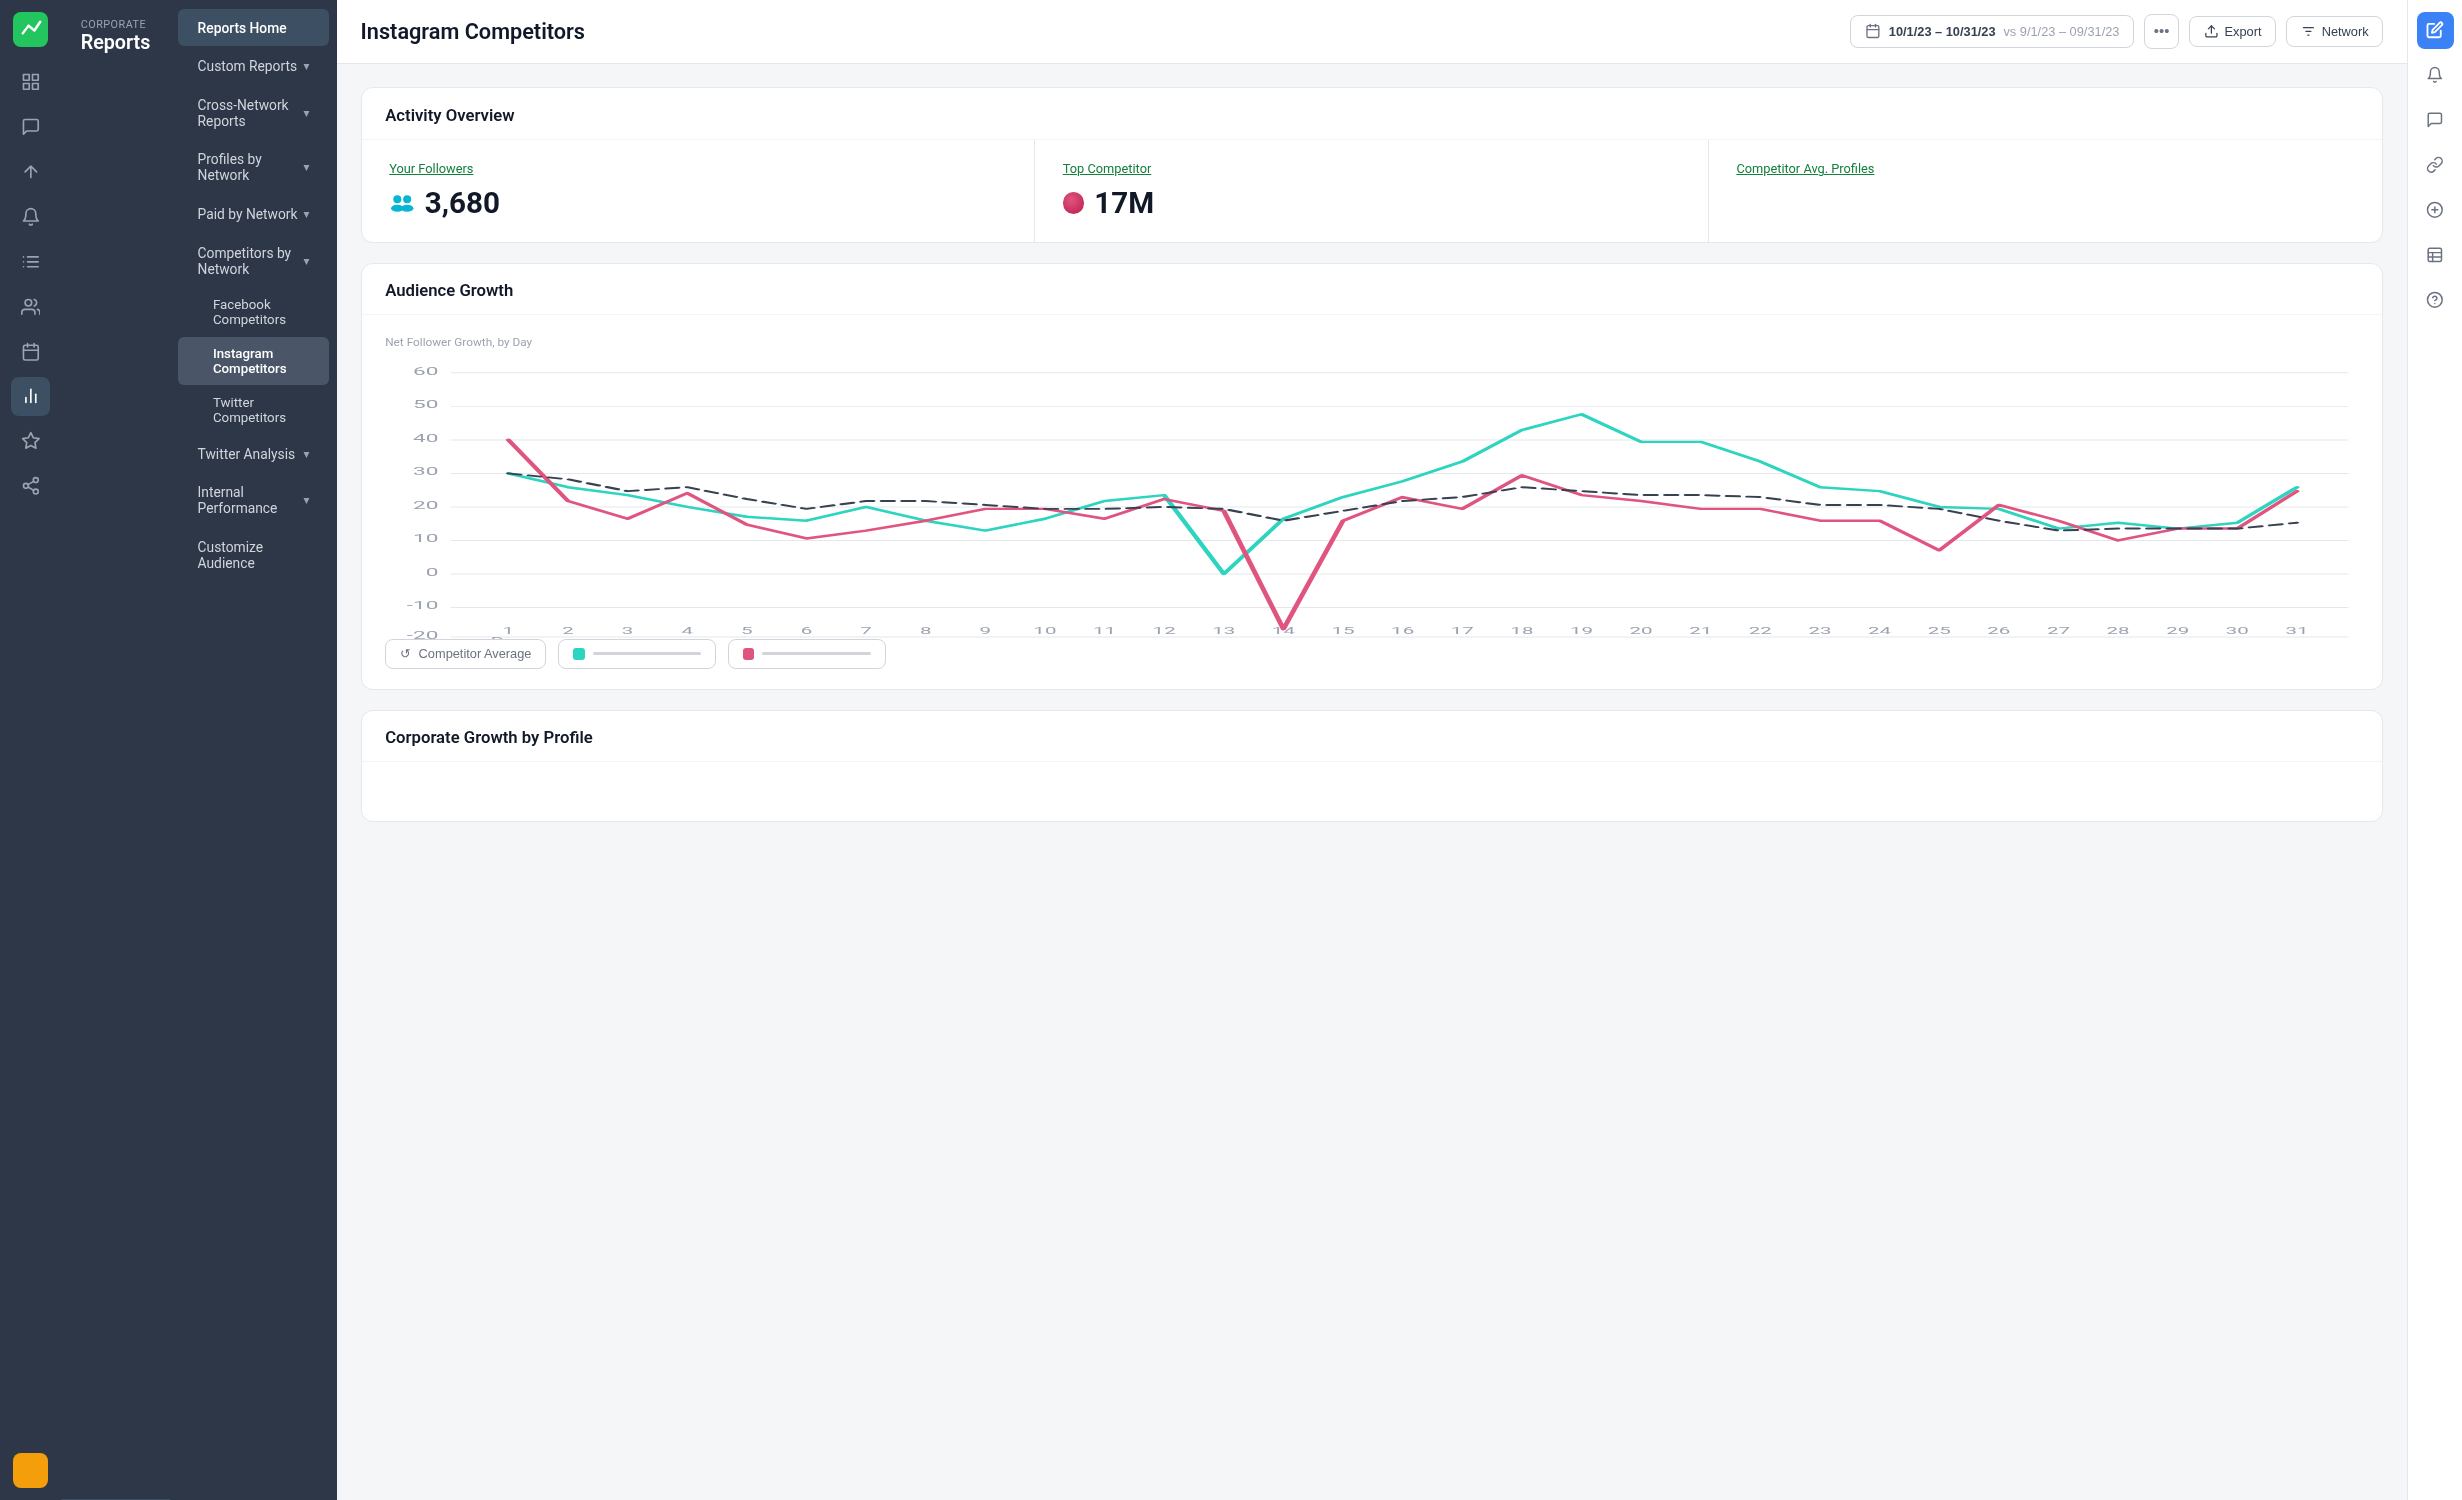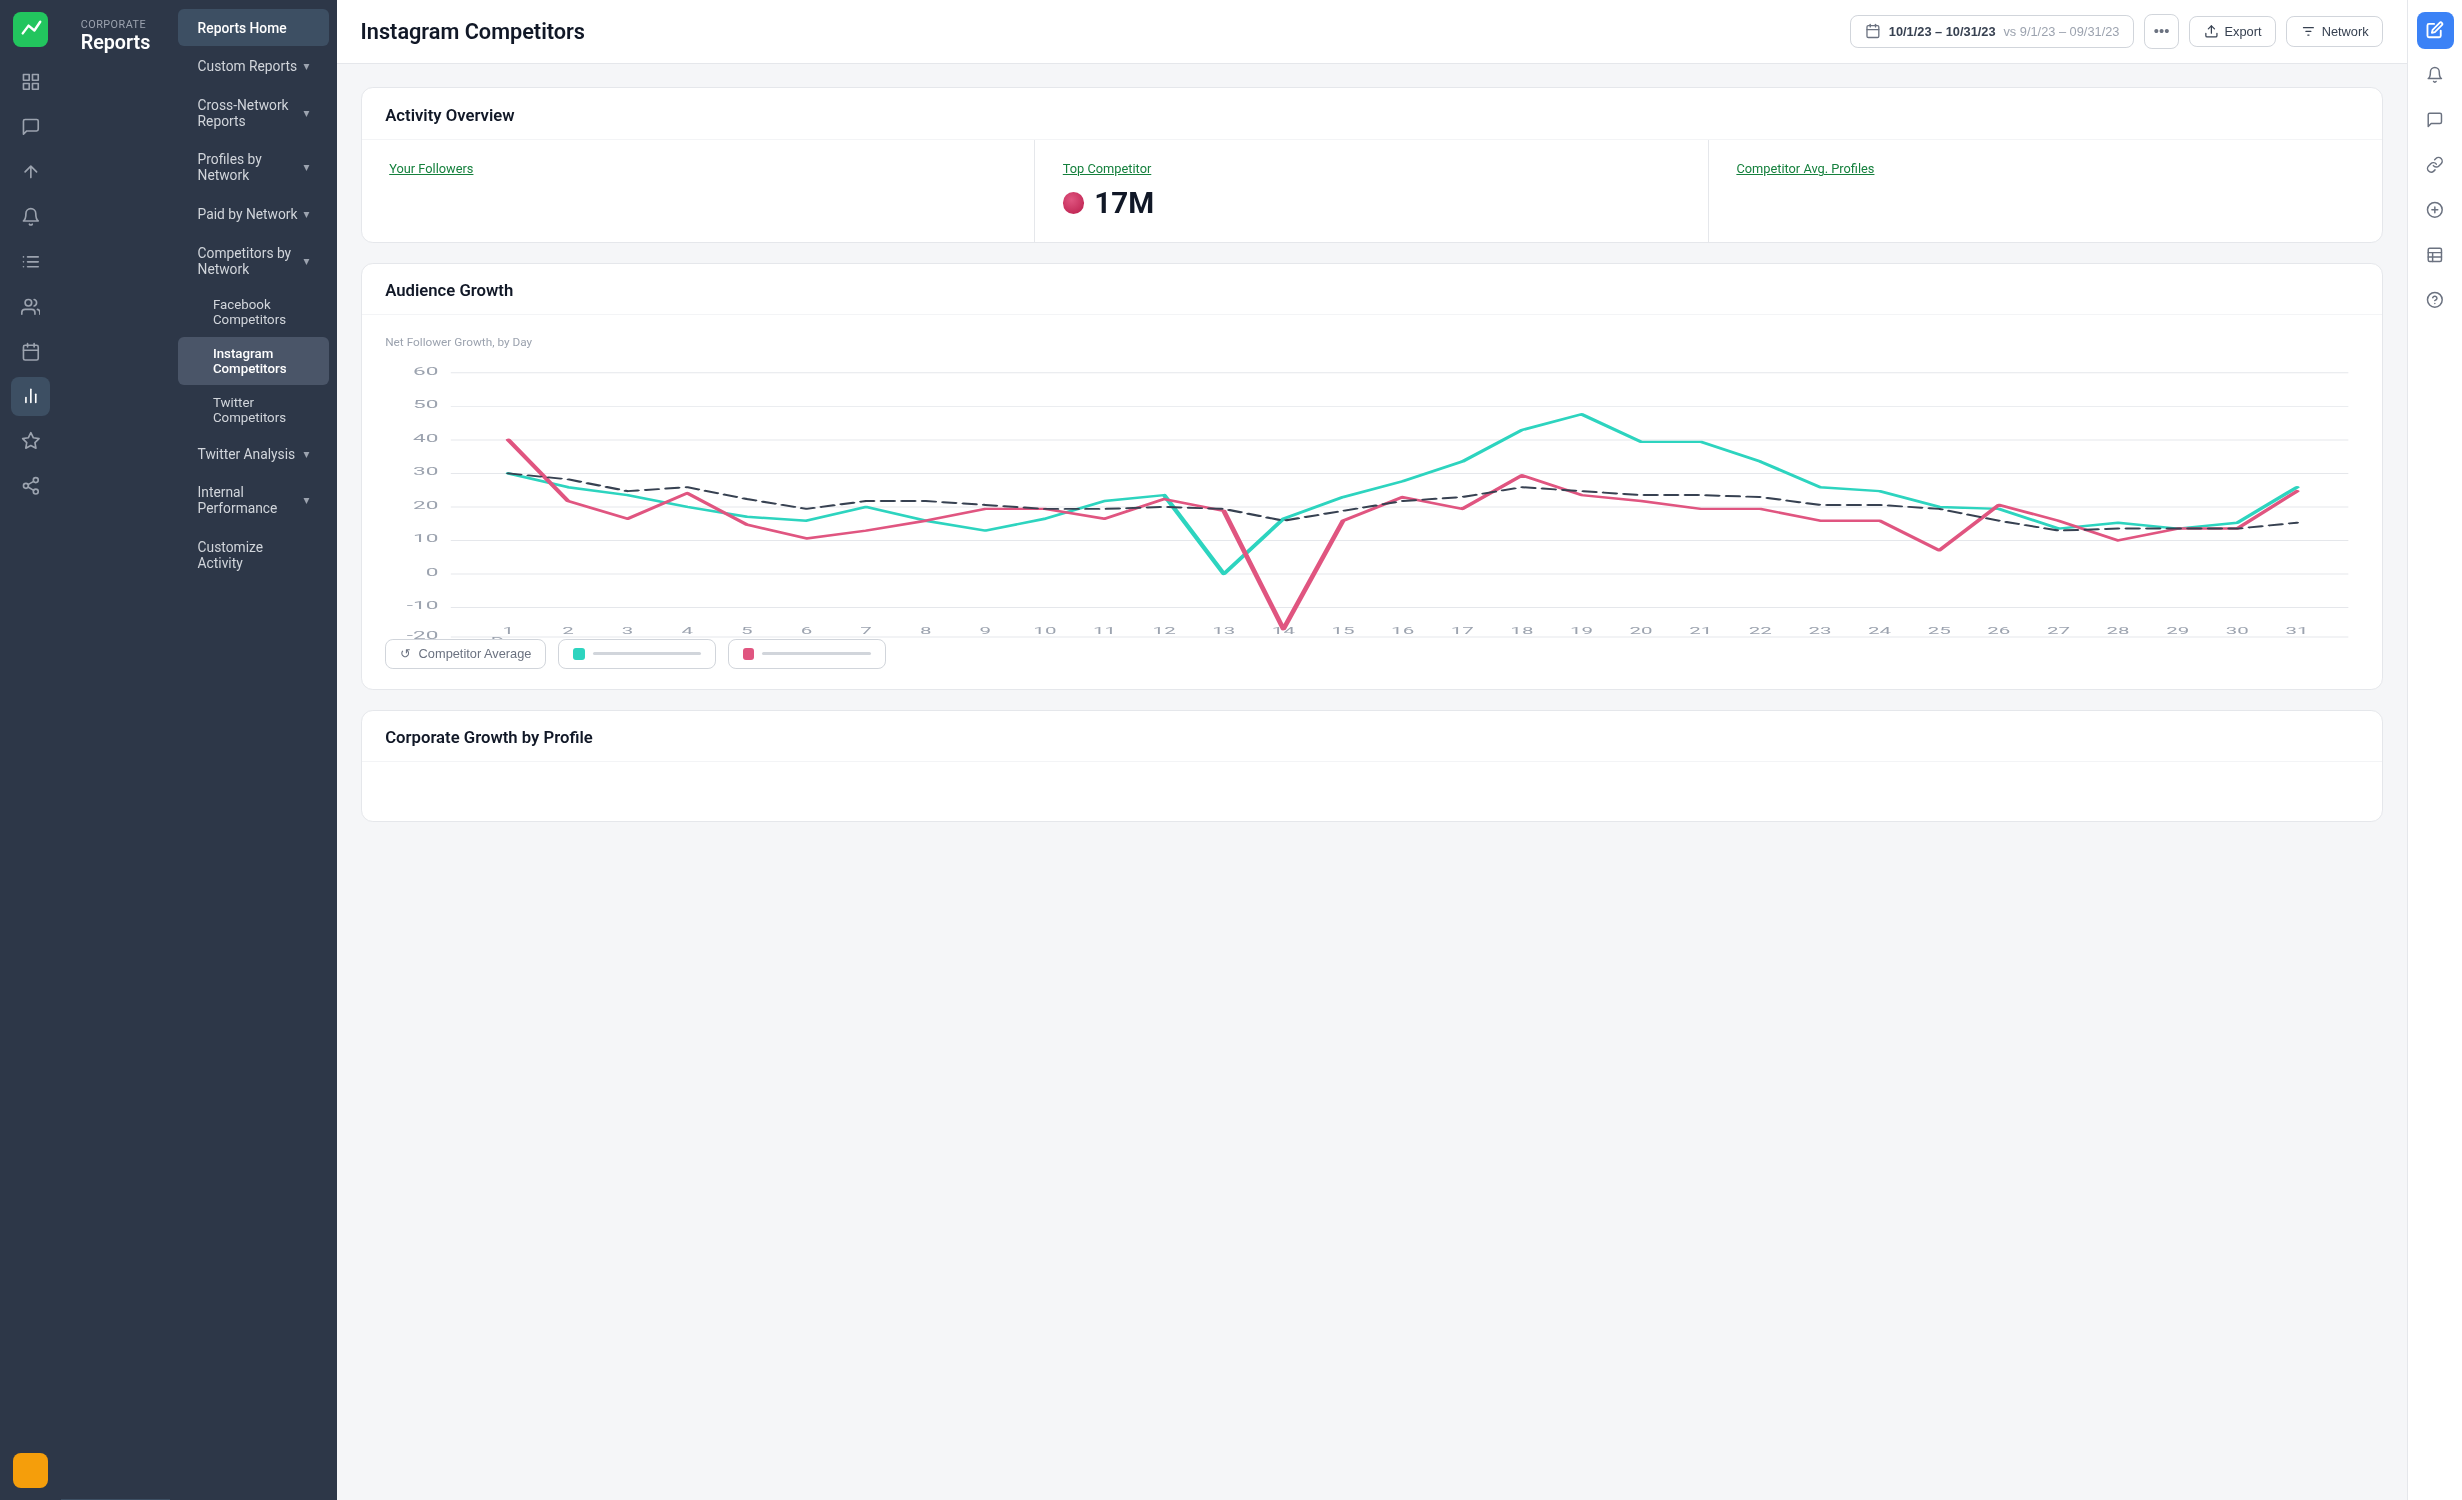--- a/index.html
+++ b/index.html
@@ -434,21 +434,21 @@
     </div>
     <div class="nav-item">
       <span>Twitter Analysis</span>
       <span class="chevron">▾</span>
     </div>
     <div class="nav-item">
       <span>Internal Performance</span>
       <span class="chevron">▾</span>
     </div>
     <div class="nav-item">
-      <span>Customize Activity</span>
+      <span>Customize Audience</span>
     </div>
   </nav>
 </div>
 
 <div class="main">
 
   <div class="main-header">
     <h1 class="main-title">Instagram Competitors</h1>
     <div class="header-actions">
       <button class="date-picker-btn">
@@ -483,20 +483,29 @@
     </div>
   </div>
 
   <div class="main-body">
 
     <div class="card">
       <div class="card-header">Activity Overview</div>
       <div class="activity-grid">
         <div class="activity-cell">
           <div class="activity-label">Your Followers</div>
+          <div class="activity-value">
+            <svg width="25.6" height="19.7" viewBox="0 0 28 22">
+              <circle cx="9" cy="7" r="4.5" fill="#06b6d4"></circle>
+              <ellipse cx="9" cy="17" rx="7" ry="4" fill="#06b6d4"></ellipse>
+              <circle cx="20" cy="7" r="4.5" fill="#06b6d4"></circle>
+              <ellipse cx="20" cy="17" rx="7" ry="4" fill="#06b6d4"></ellipse>
+            </svg>
+            <span>3,680</span>
+          </div>
         </div>
         <div class="activity-cell">
           <div class="activity-label">Top Competitor</div>
           <div class="activity-value">
             <div class="top-comp-dot"></div>
             <span>17M</span>
           </div>
         </div>
         <div class="activity-cell">
           <div class="activity-label">Competitor Avg. Profiles</div>

